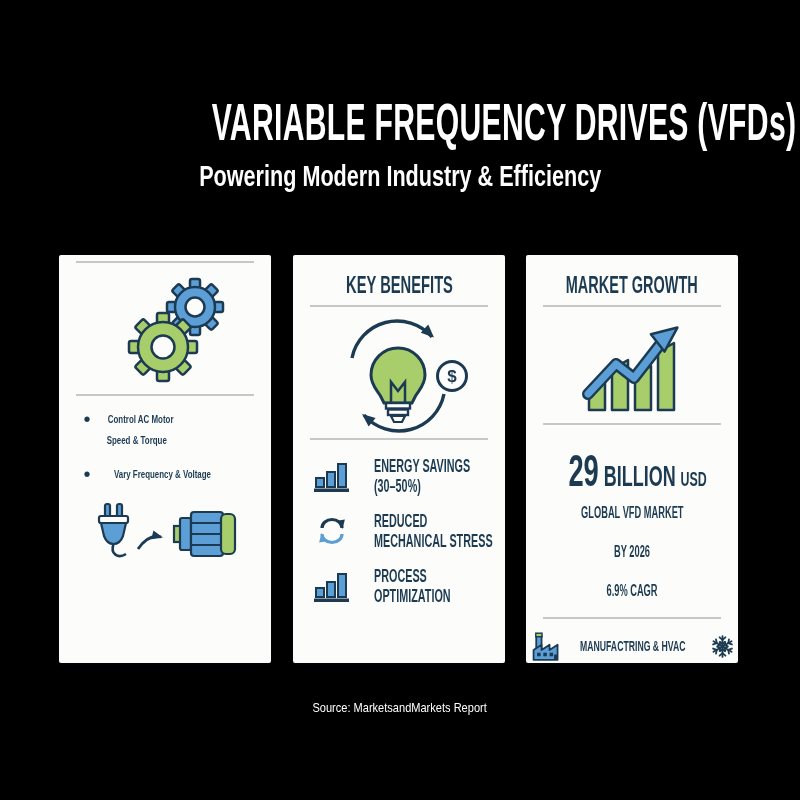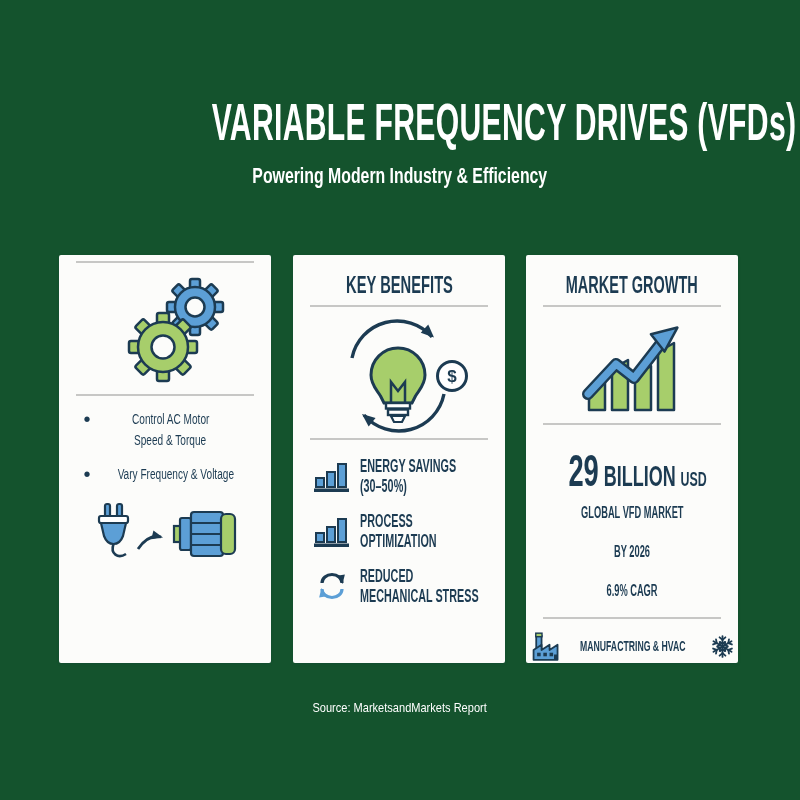--- a/index.html
+++ b/index.html
@@ -1,42 +1,42 @@
 <!DOCTYPE html>
 <html><head>
 <meta charset="utf-8">
 <style>
   * { margin:0; padding:0; box-sizing:border-box; }
   html,body { width:800px; height:800px; }
   body { font-family:"Liberation Sans", sans-serif; background:#5fa8d4; position:relative; overflow:hidden; }
-  .canvas { position:absolute; inset:0; background:#14532d;padding-left:8px; }
+  .canvas { position:absolute; inset:0; background:#000000;padding-left:8px; }
 
   .cx { display:inline-block; transform:scaleX(var(--s,0.62)); transform-origin:50% 50%; white-space:nowrap; }
   .lx { display:inline-block; transform:scaleX(var(--s,0.6)); transform-origin:left center; white-space:nowrap; }
 
   .header { position:absolute; top:96px; left:0; width:800px; text-align:center; color:#ffffff; }
   .title { font-size:52px; font-weight:bold; letter-spacing:0.5px; line-height:52px; }
-  .subtitle { margin-top:14px; font-size:22px; font-weight:bold; line-height:28px; }
+  .subtitle { margin-top:14px; font-size:30px; font-weight:bold; line-height:28px; }
 
   .card { position:absolute; top:255px; width:212px; height:408px; background:#fcfcfa;
           border-radius:2px; box-shadow:0 1px 3px rgba(20,50,70,0.18); display:flex; flex-direction:column; }
   .card-1 { left:59px; } .card-2 { left:293px; } .card-3 { left:526px; }
 
   .card-heading { margin-top:16px; text-align:center; color:#1c3b52; font-size:23px; font-weight:bold; line-height:28px; }
   .divider { height:2px; background:#c7c7c5; margin:6px 17px 0 17px; flex:0 0 auto; }
   .icon-zone { height:131px; display:flex; align-items:center; justify-content:center; }
 
   .bullets { margin-top:13px; display:flex; flex-direction:column; gap:13px; align-items:center; }
   .bullet-row { display:flex; align-items:flex-start; gap:4px; }
   .bullet-dot { color:#1c3b52; font-size:20px; line-height:21px; }
-  .bullet-text { width:152px; text-align:center; color:#1c3b52; font-size:14px; font-weight:normal; line-height:21px; }
+  .bullet-text { width:152px; color:#1c3b52; font-size:11px; font-weight:bold; line-height:21px; }
   .plug-motor-wrap { margin-top:17px; text-align:center; }
 
   .benefit-rows { margin-top:16px; padding-left:21px; display:flex; flex-direction:column; gap:15px; }
-  .benefit-row { display:flex; align-items:center; gap:10px; }
+  .benefit-row { display:flex; align-items:center; gap:24px; }
   .benefit-icon { flex:0 0 36px; display:flex; justify-content:center; }
   .benefit-label { width:128px; color:#1c3b52; font-size:18px; font-weight:bold; line-height:20px; }
 
   .stat-line { margin-top:22px; text-align:center; color:#1c3b52; }
   .stat-inner { display:inline-flex; align-items:baseline; gap:8px; }
   .stat-value { font-size:44px; font-weight:bold; line-height:48px; }
   .stat-unit { font-size:29px; font-weight:bold; }
   .stat-currency { font-size:20px; font-weight:bold; }
   .stat-sub { margin-top:5px; text-align:center; color:#1c3b52; font-size:16px; font-weight:bold; line-height:26px; }
   .stat-sub + .stat-sub { margin-top:13px; }
@@ -169,44 +169,44 @@
             <rect x="0" y="27.5" width="35" height="3.5" fill="#1c3b52"></rect>
           </svg>
         </span>
         <span class="benefit-label">
           <span class="lx">ENERGY SAVINGS</span><br>
           <span class="lx">(30–50%)</span>
         </span>
       </div>
       <div class="benefit-row">
         <span class="benefit-icon">
+          <svg width="34" height="30" viewBox="0 0 34 30">
+            <path d="M7 12 A 10 8.5 0 0 1 27 12" fill="none" stroke="#1c3b52" stroke-width="3.2"></path>
+            <polygon points="0,0 -9,-4 -9,4" transform="translate(27.5,13) rotate(80)" fill="#1c3b52"></polygon>
+            <path d="M27 18 A 10 8.5 0 0 1 7 18" fill="none" stroke="#5c9fd6" stroke-width="3.2"></path>
+            <polygon points="0,0 -9,-4 -9,4" transform="translate(6.5,17) rotate(-100)" fill="#5c9fd6"></polygon>
+          </svg>
+        </span>
+        <span class="benefit-label">
+          <span class="lx">REDUCED</span><br>
+          <span class="lx">MECHANICAL STRESS</span>
+        </span>
+      </div>
+      <div class="benefit-row">
+        <span class="benefit-icon">
           <svg width="36" height="31" viewBox="0 0 36 31">
             <rect x="2" y="17" width="8" height="9" fill="#5c9fd6" stroke="#1c3b52" stroke-width="2"></rect>
             <rect x="13" y="11" width="8" height="15" fill="#5c9fd6" stroke="#1c3b52" stroke-width="2"></rect>
             <rect x="24" y="3" width="8" height="23" fill="#5c9fd6" stroke="#1c3b52" stroke-width="2"></rect>
             <rect x="0" y="27.5" width="35" height="3.5" fill="#1c3b52"></rect>
           </svg>
         </span>
         <span class="benefit-label">
           <span class="lx">PROCESS</span><br>
           <span class="lx">OPTIMIZATION</span>
-        </span>
-      </div>
-      <div class="benefit-row">
-        <span class="benefit-icon">
-          <svg width="34" height="30" viewBox="0 0 34 30">
-            <path d="M7 12 A 10 8.5 0 0 1 27 12" fill="none" stroke="#1c3b52" stroke-width="3.2"></path>
-            <polygon points="0,0 -9,-4 -9,4" transform="translate(27.5,13) rotate(80)" fill="#1c3b52"></polygon>
-            <path d="M27 18 A 10 8.5 0 0 1 7 18" fill="none" stroke="#5c9fd6" stroke-width="3.2"></path>
-            <polygon points="0,0 -9,-4 -9,4" transform="translate(6.5,17) rotate(-100)" fill="#5c9fd6"></polygon>
-          </svg>
-        </span>
-        <span class="benefit-label">
-          <span class="lx">REDUCED</span><br>
-          <span class="lx">MECHANICAL STRESS</span>
         </span>
       </div>
     </div>
   </div>
 
   <div class="card card-3">
     <div class="card-heading"><span class="cx" style="--s:0.63">MARKET GROWTH</span></div>
     <div class="divider"></div>
 
     <div class="icon-zone">

